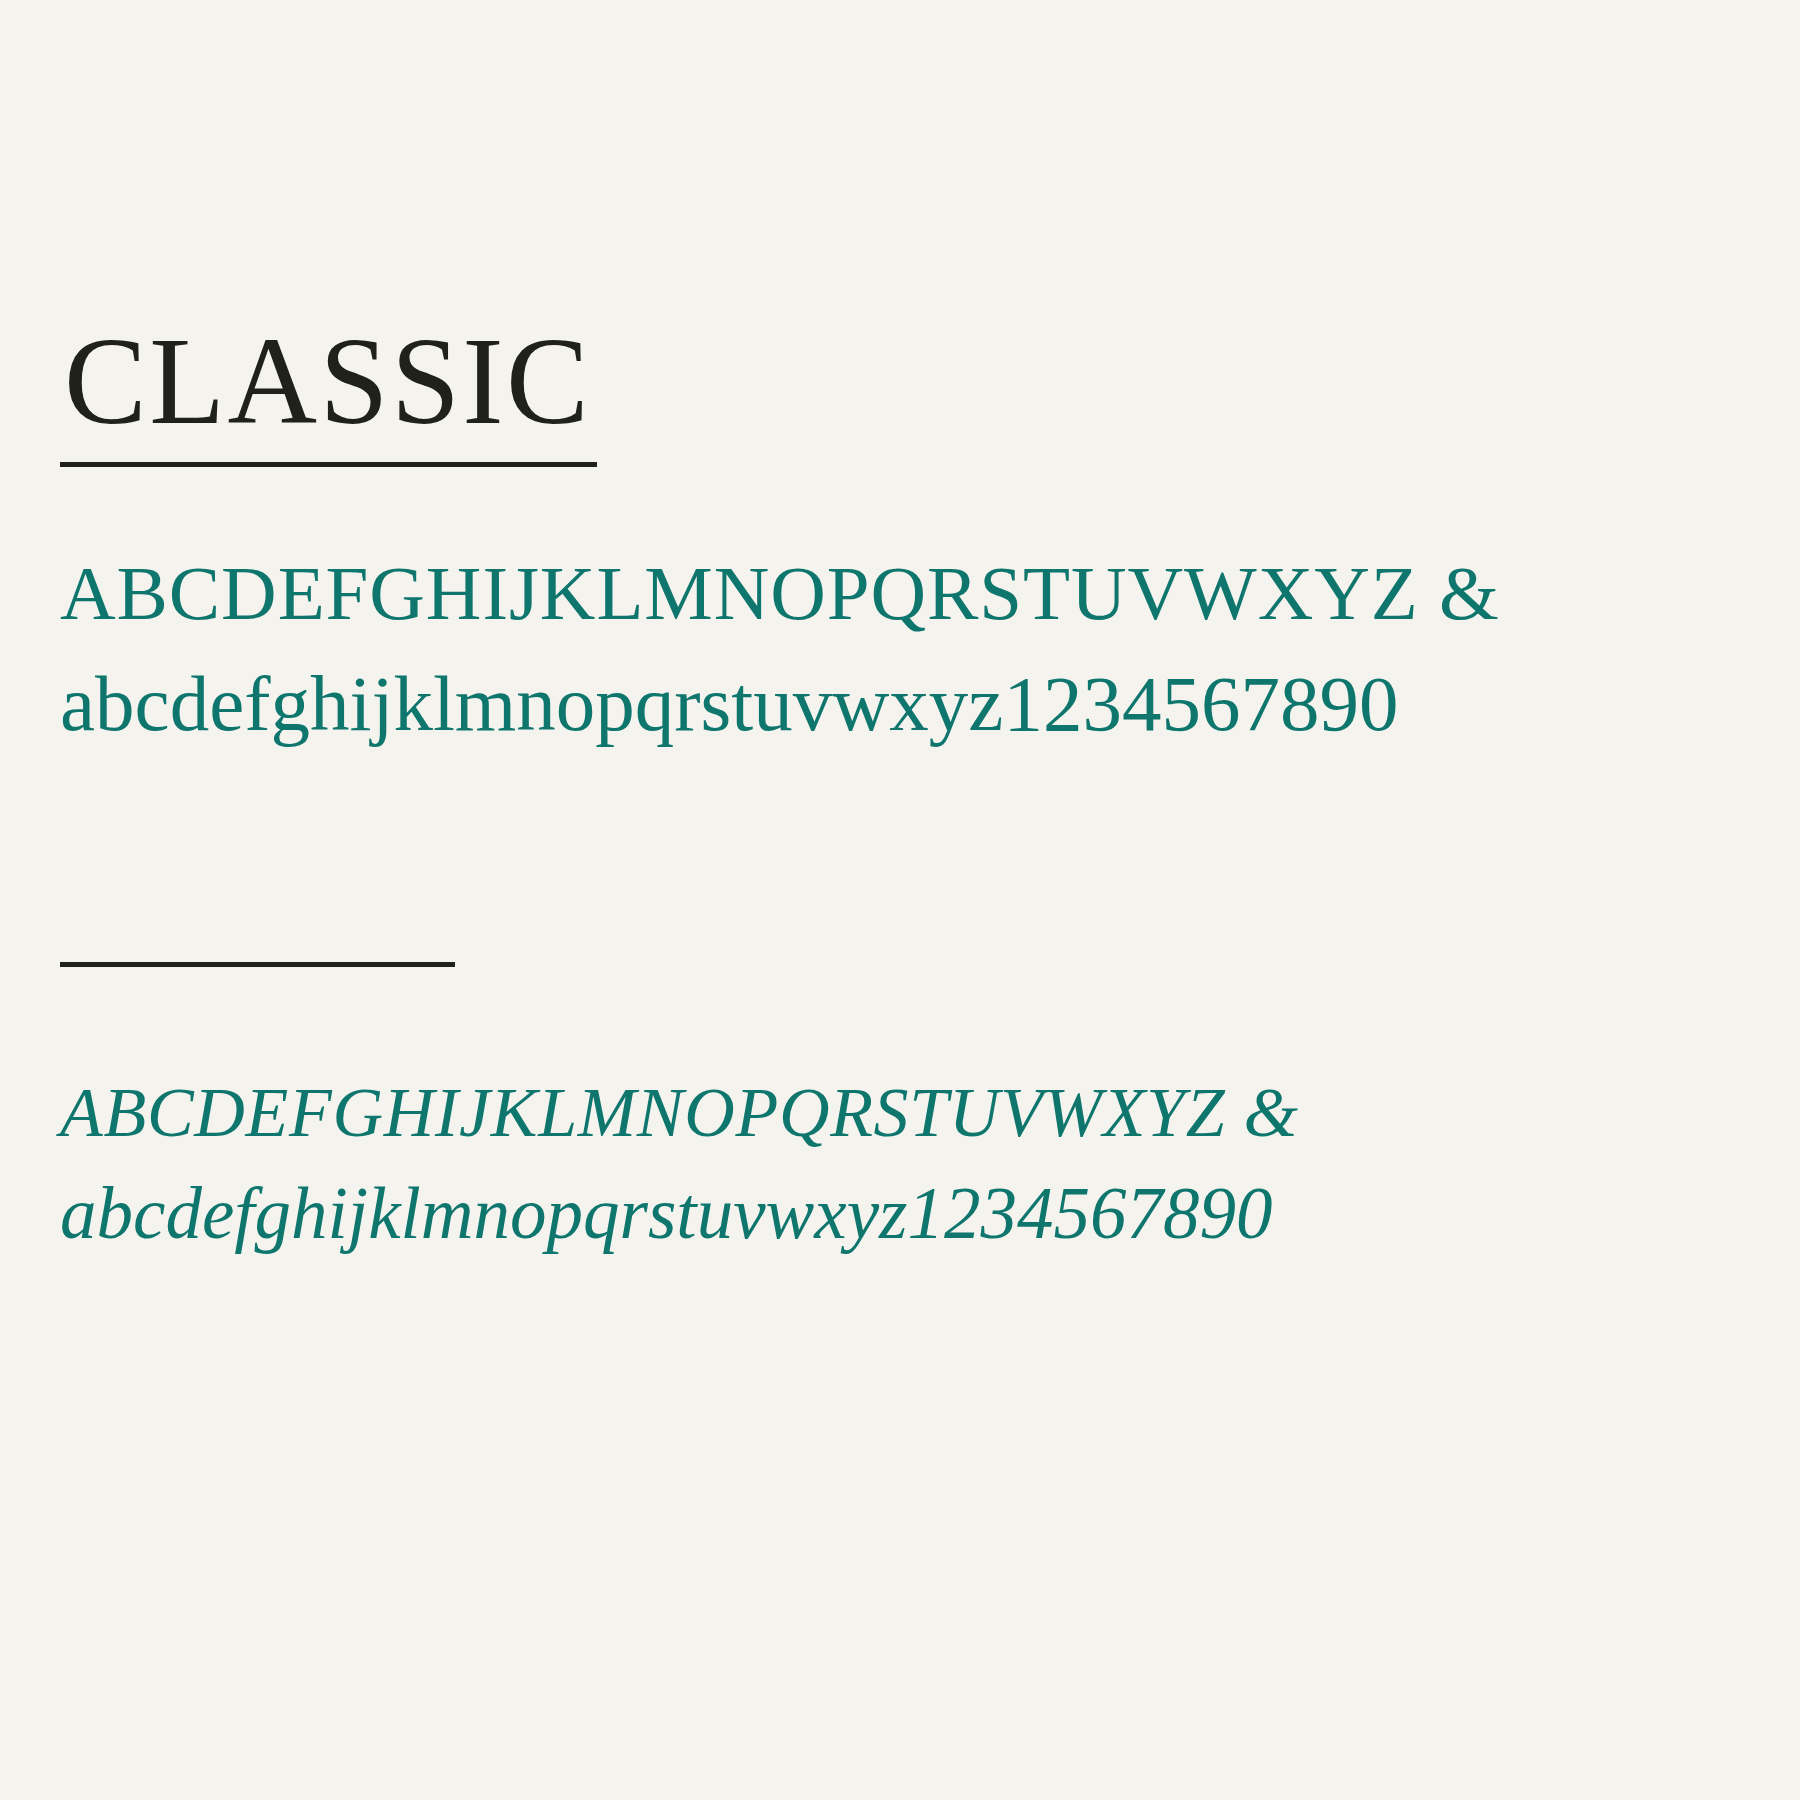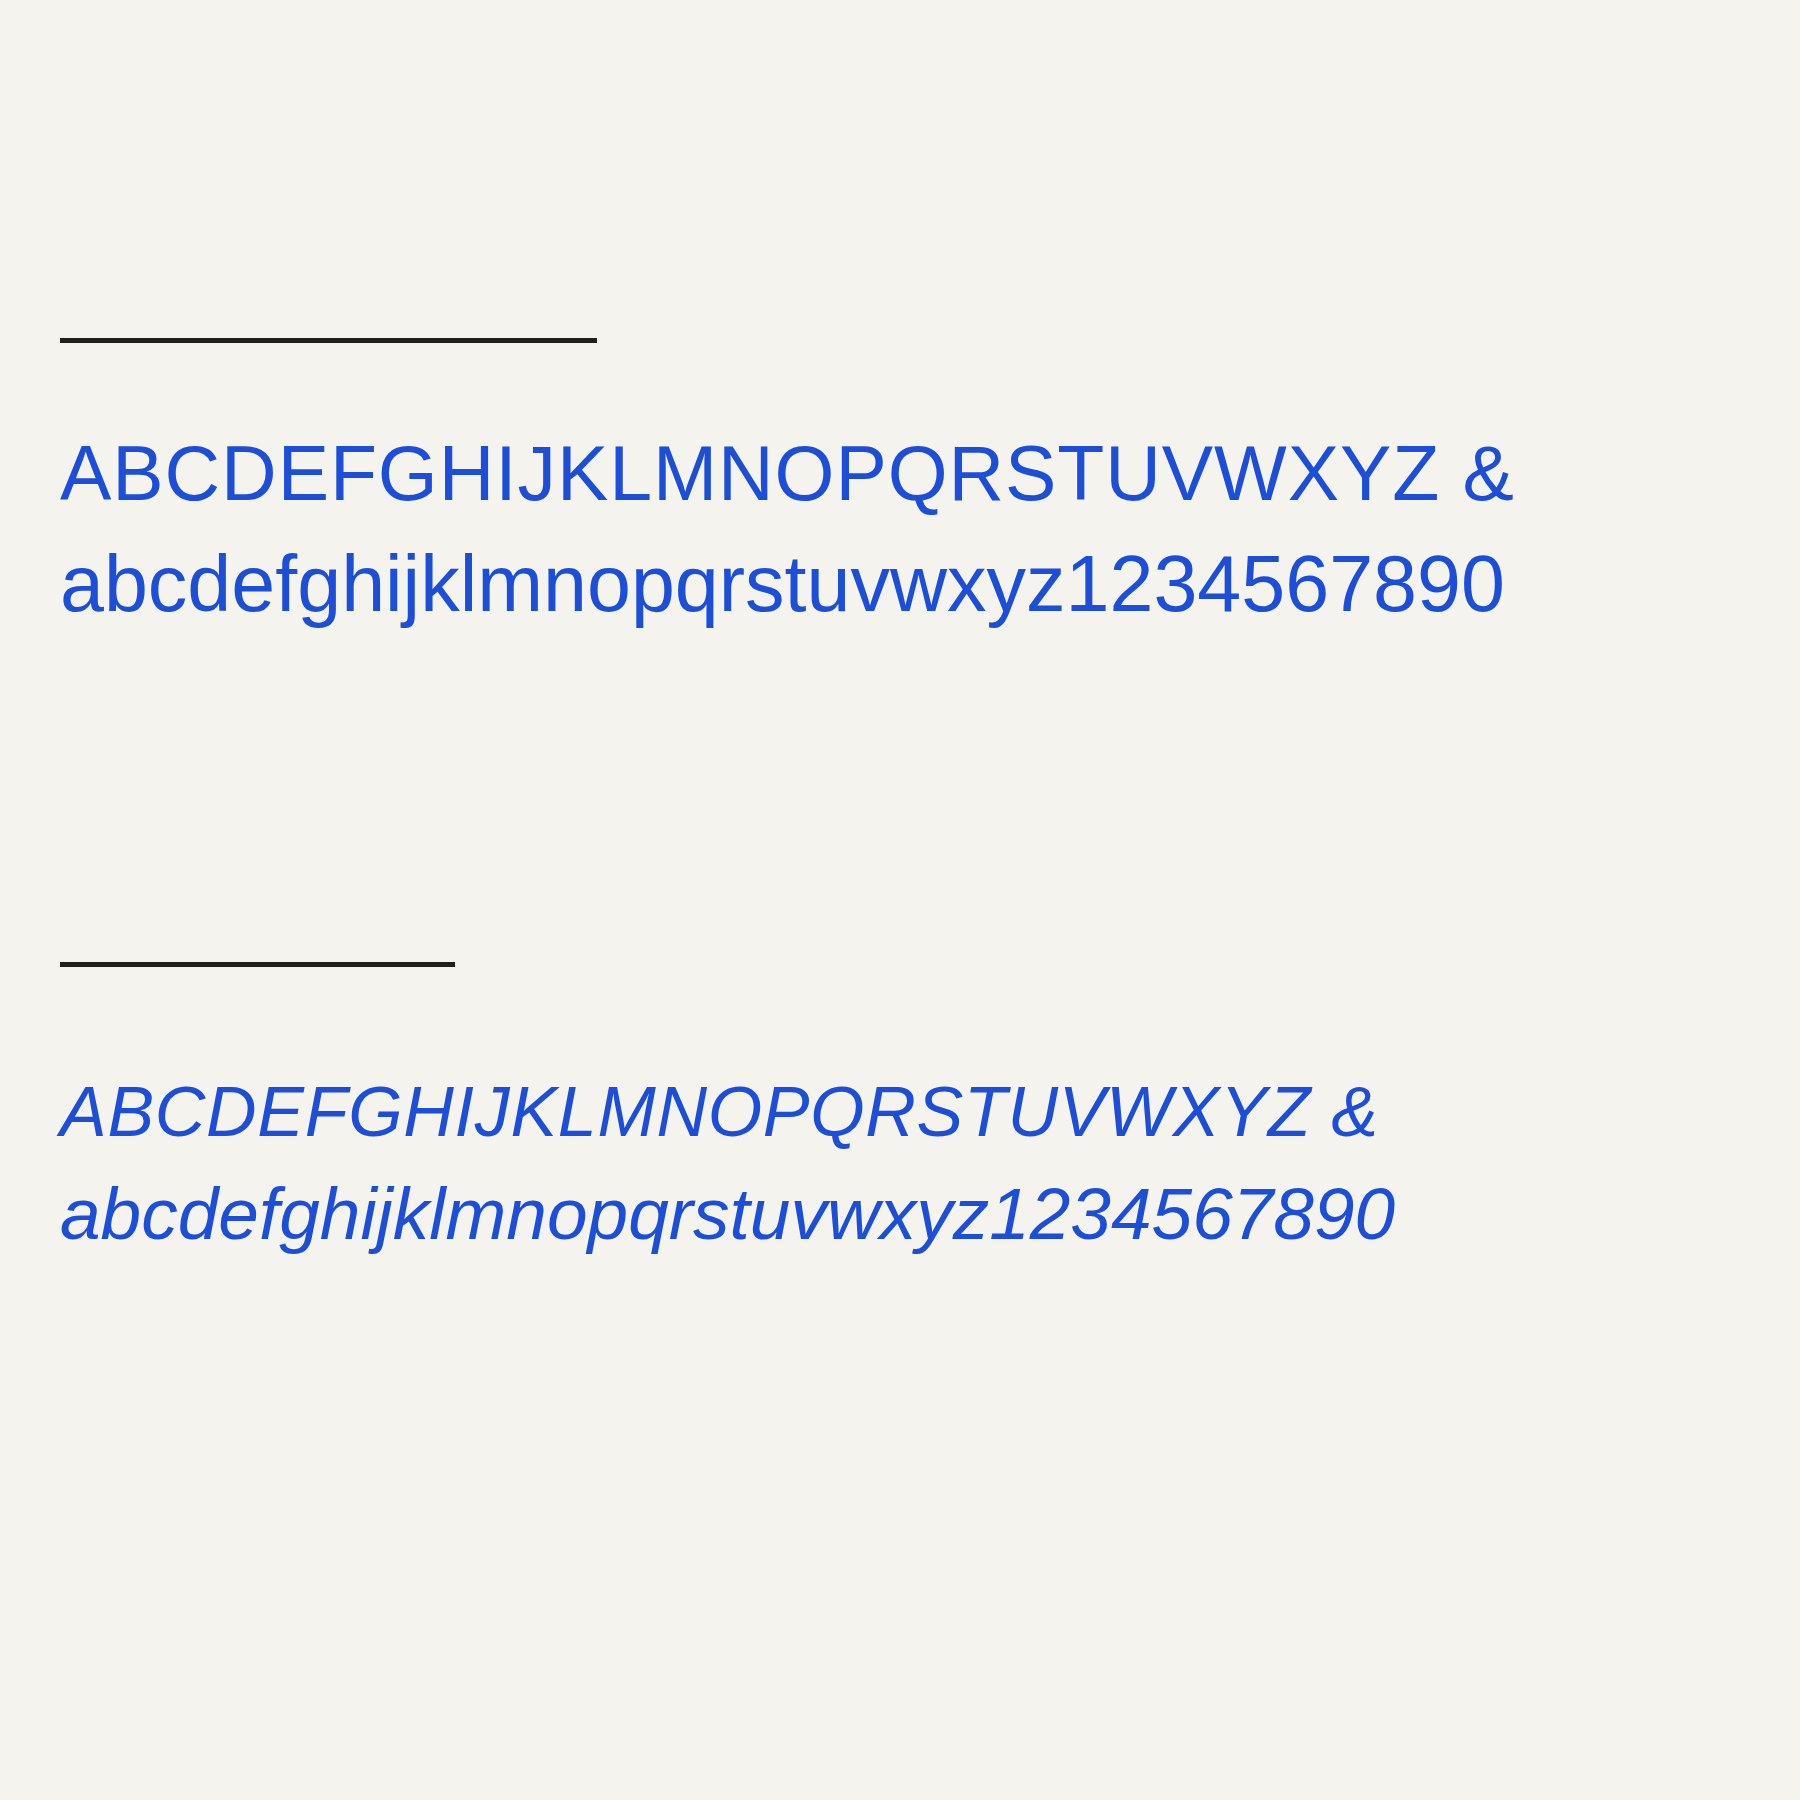--- a/index.html
+++ b/index.html
@@ -56,22 +56,22 @@
     margin-top: 18px;
   }
   .heading-rule-script {
     margin-top: 22px;
   }
 
   .sample {
     margin-top: 72px;
   }
   .sample-line {
-    font-family: Liberation Sans, sans-serif;
-    color: #1d4ed8;
+    font-family: Liberation Serif, serif;
+    color: #0f766e;
     white-space: nowrap;
     line-height: 1.42;
     margin: 0;
   }
   .classic-line {
     font-size: 77px;
     letter-spacing: 0.012em;
   }
   .classic-line.lower {
     font-size: 79px;
@@ -90,20 +90,21 @@
     margin-top: 92px;
   }
 </style>
 </head>
 <body>
 
 <div class="sheet">
 
   <section class="specimen-block block-classic">
     <div class="heading-wrap">
+      <h1 class="heading heading-classic">CLASSIC</h1>
       <div class="heading-rule" style="width: 537px;"></div>
     </div>
     <div class="sample">
       <p class="sample-line classic-line">ABCDEFGHIJKLMNOPQRSTUVWXYZ &amp;</p>
       <p class="sample-line classic-line lower">abcdefghijklmnopqrstuvwxyz1234567890</p>
     </div>
   </section>
 
   <section class="specimen-block block-script">
     <div class="heading-wrap">

